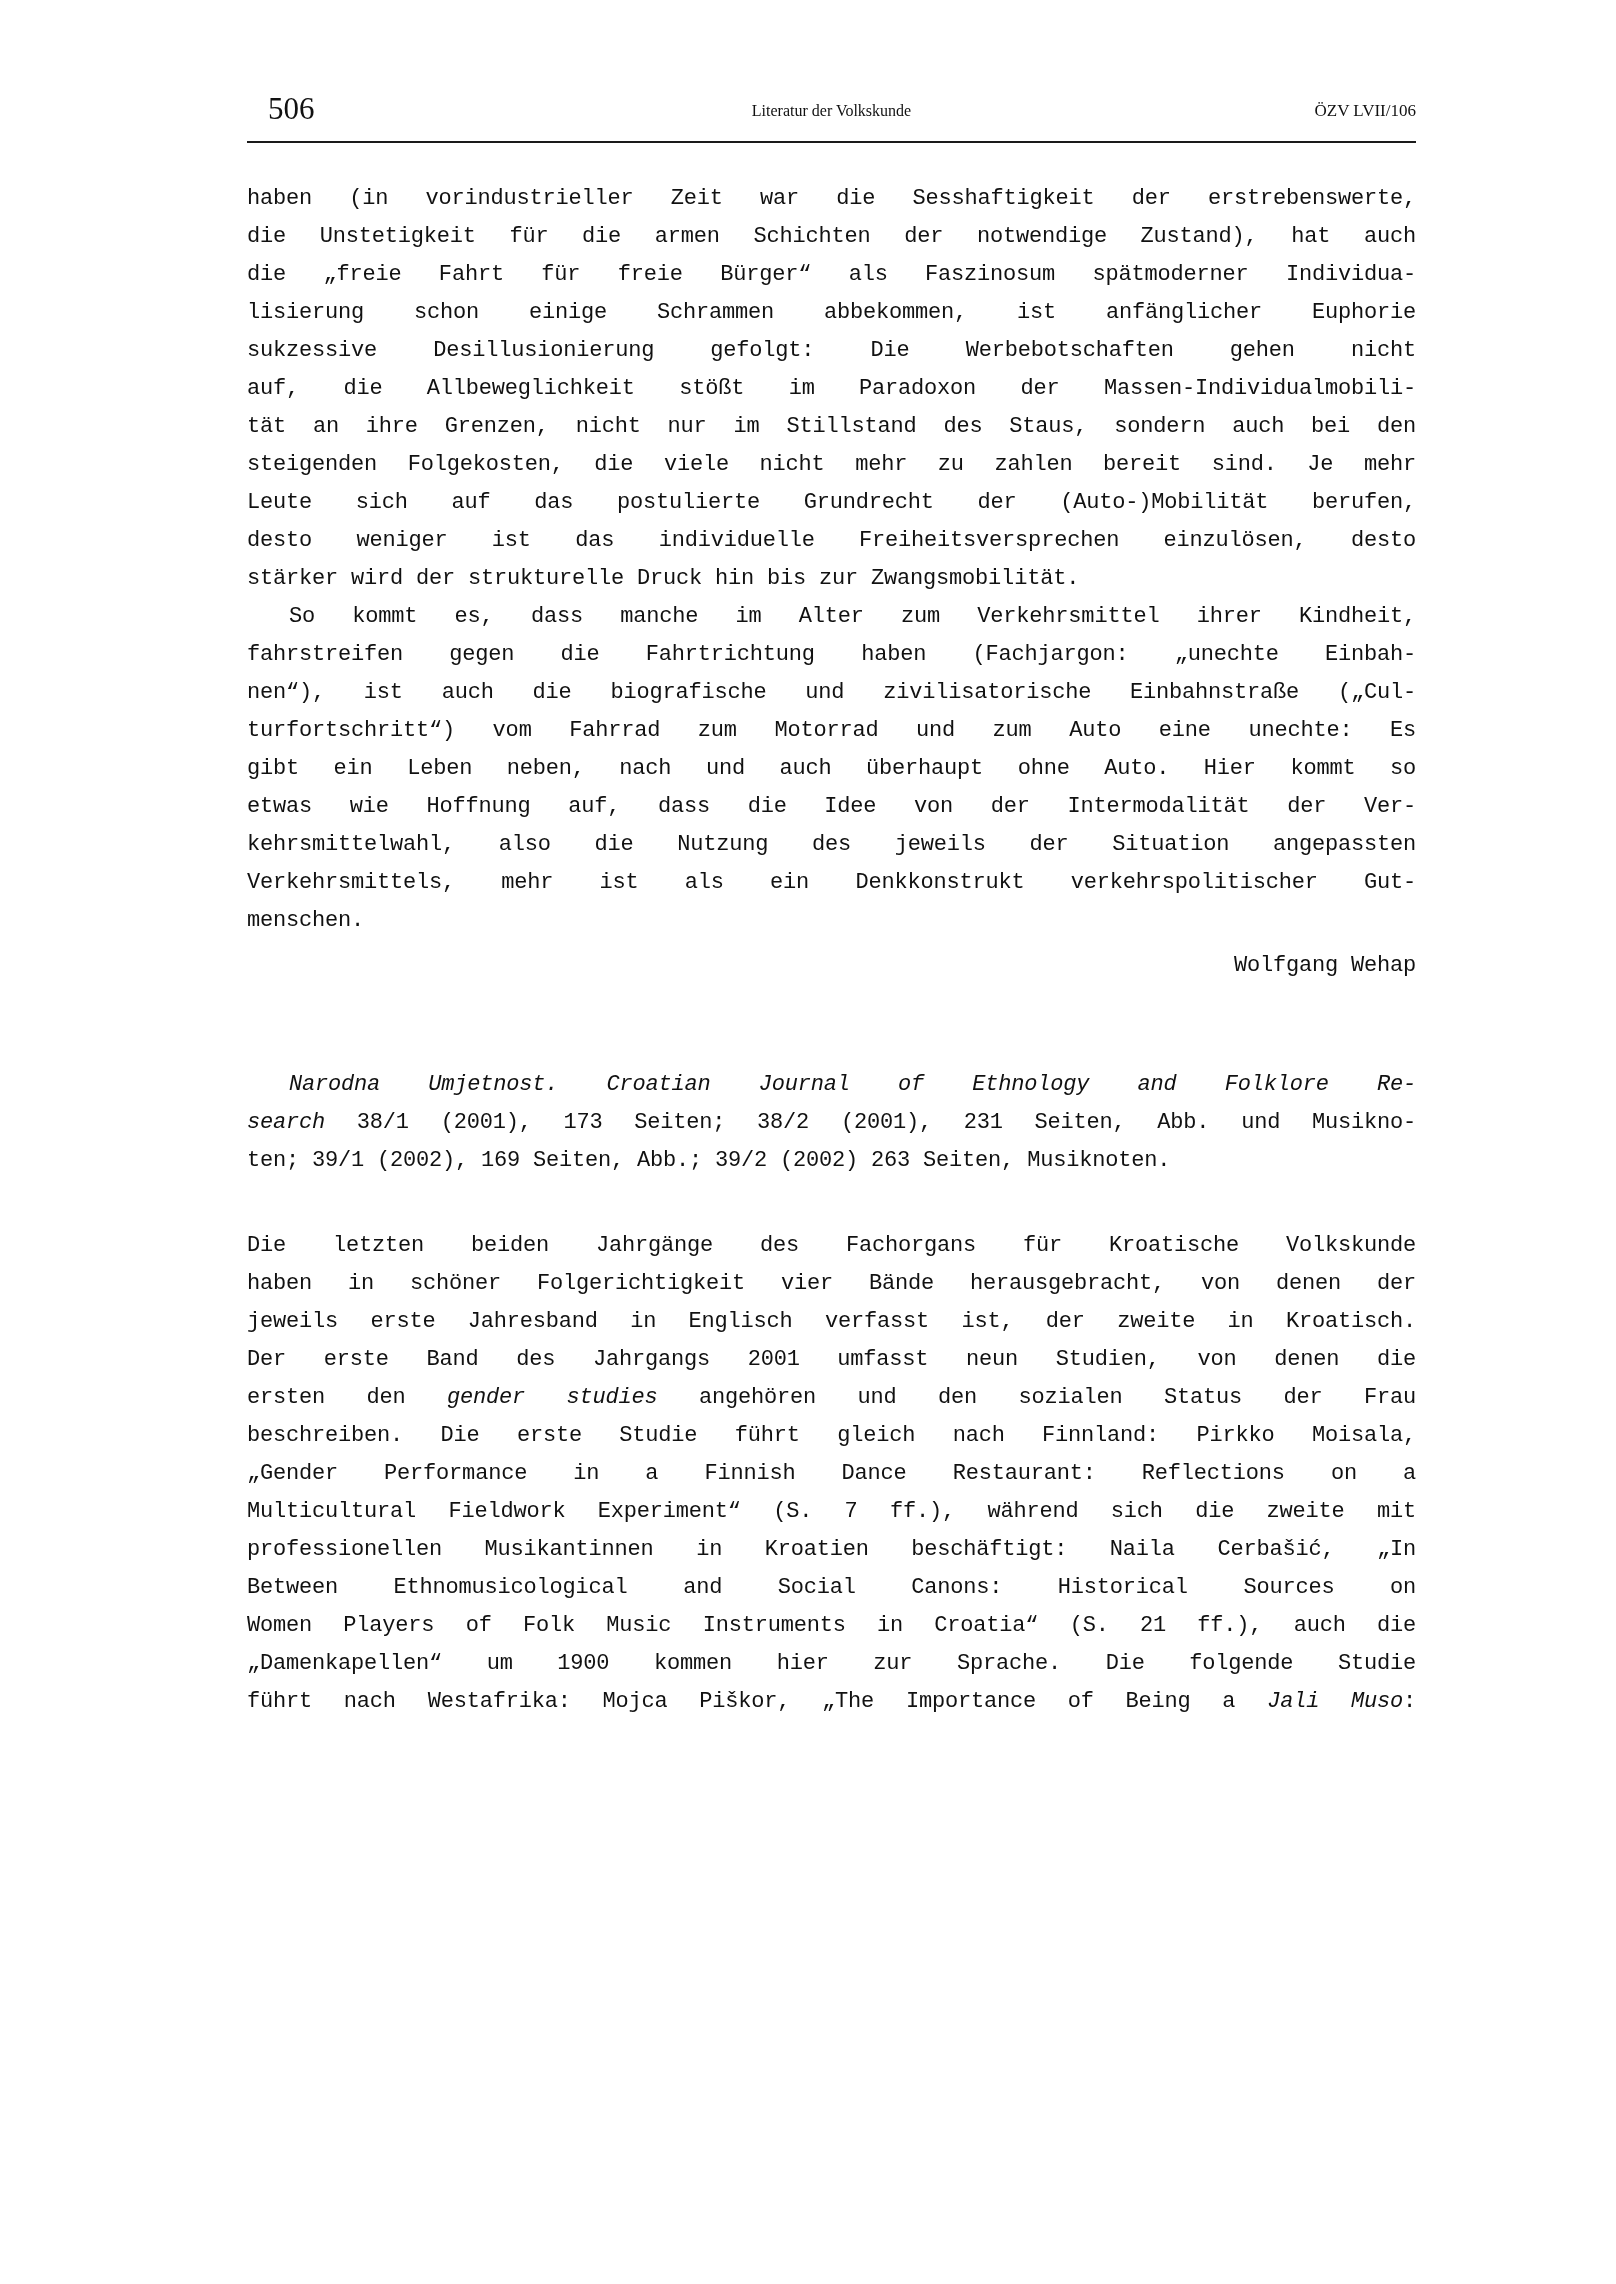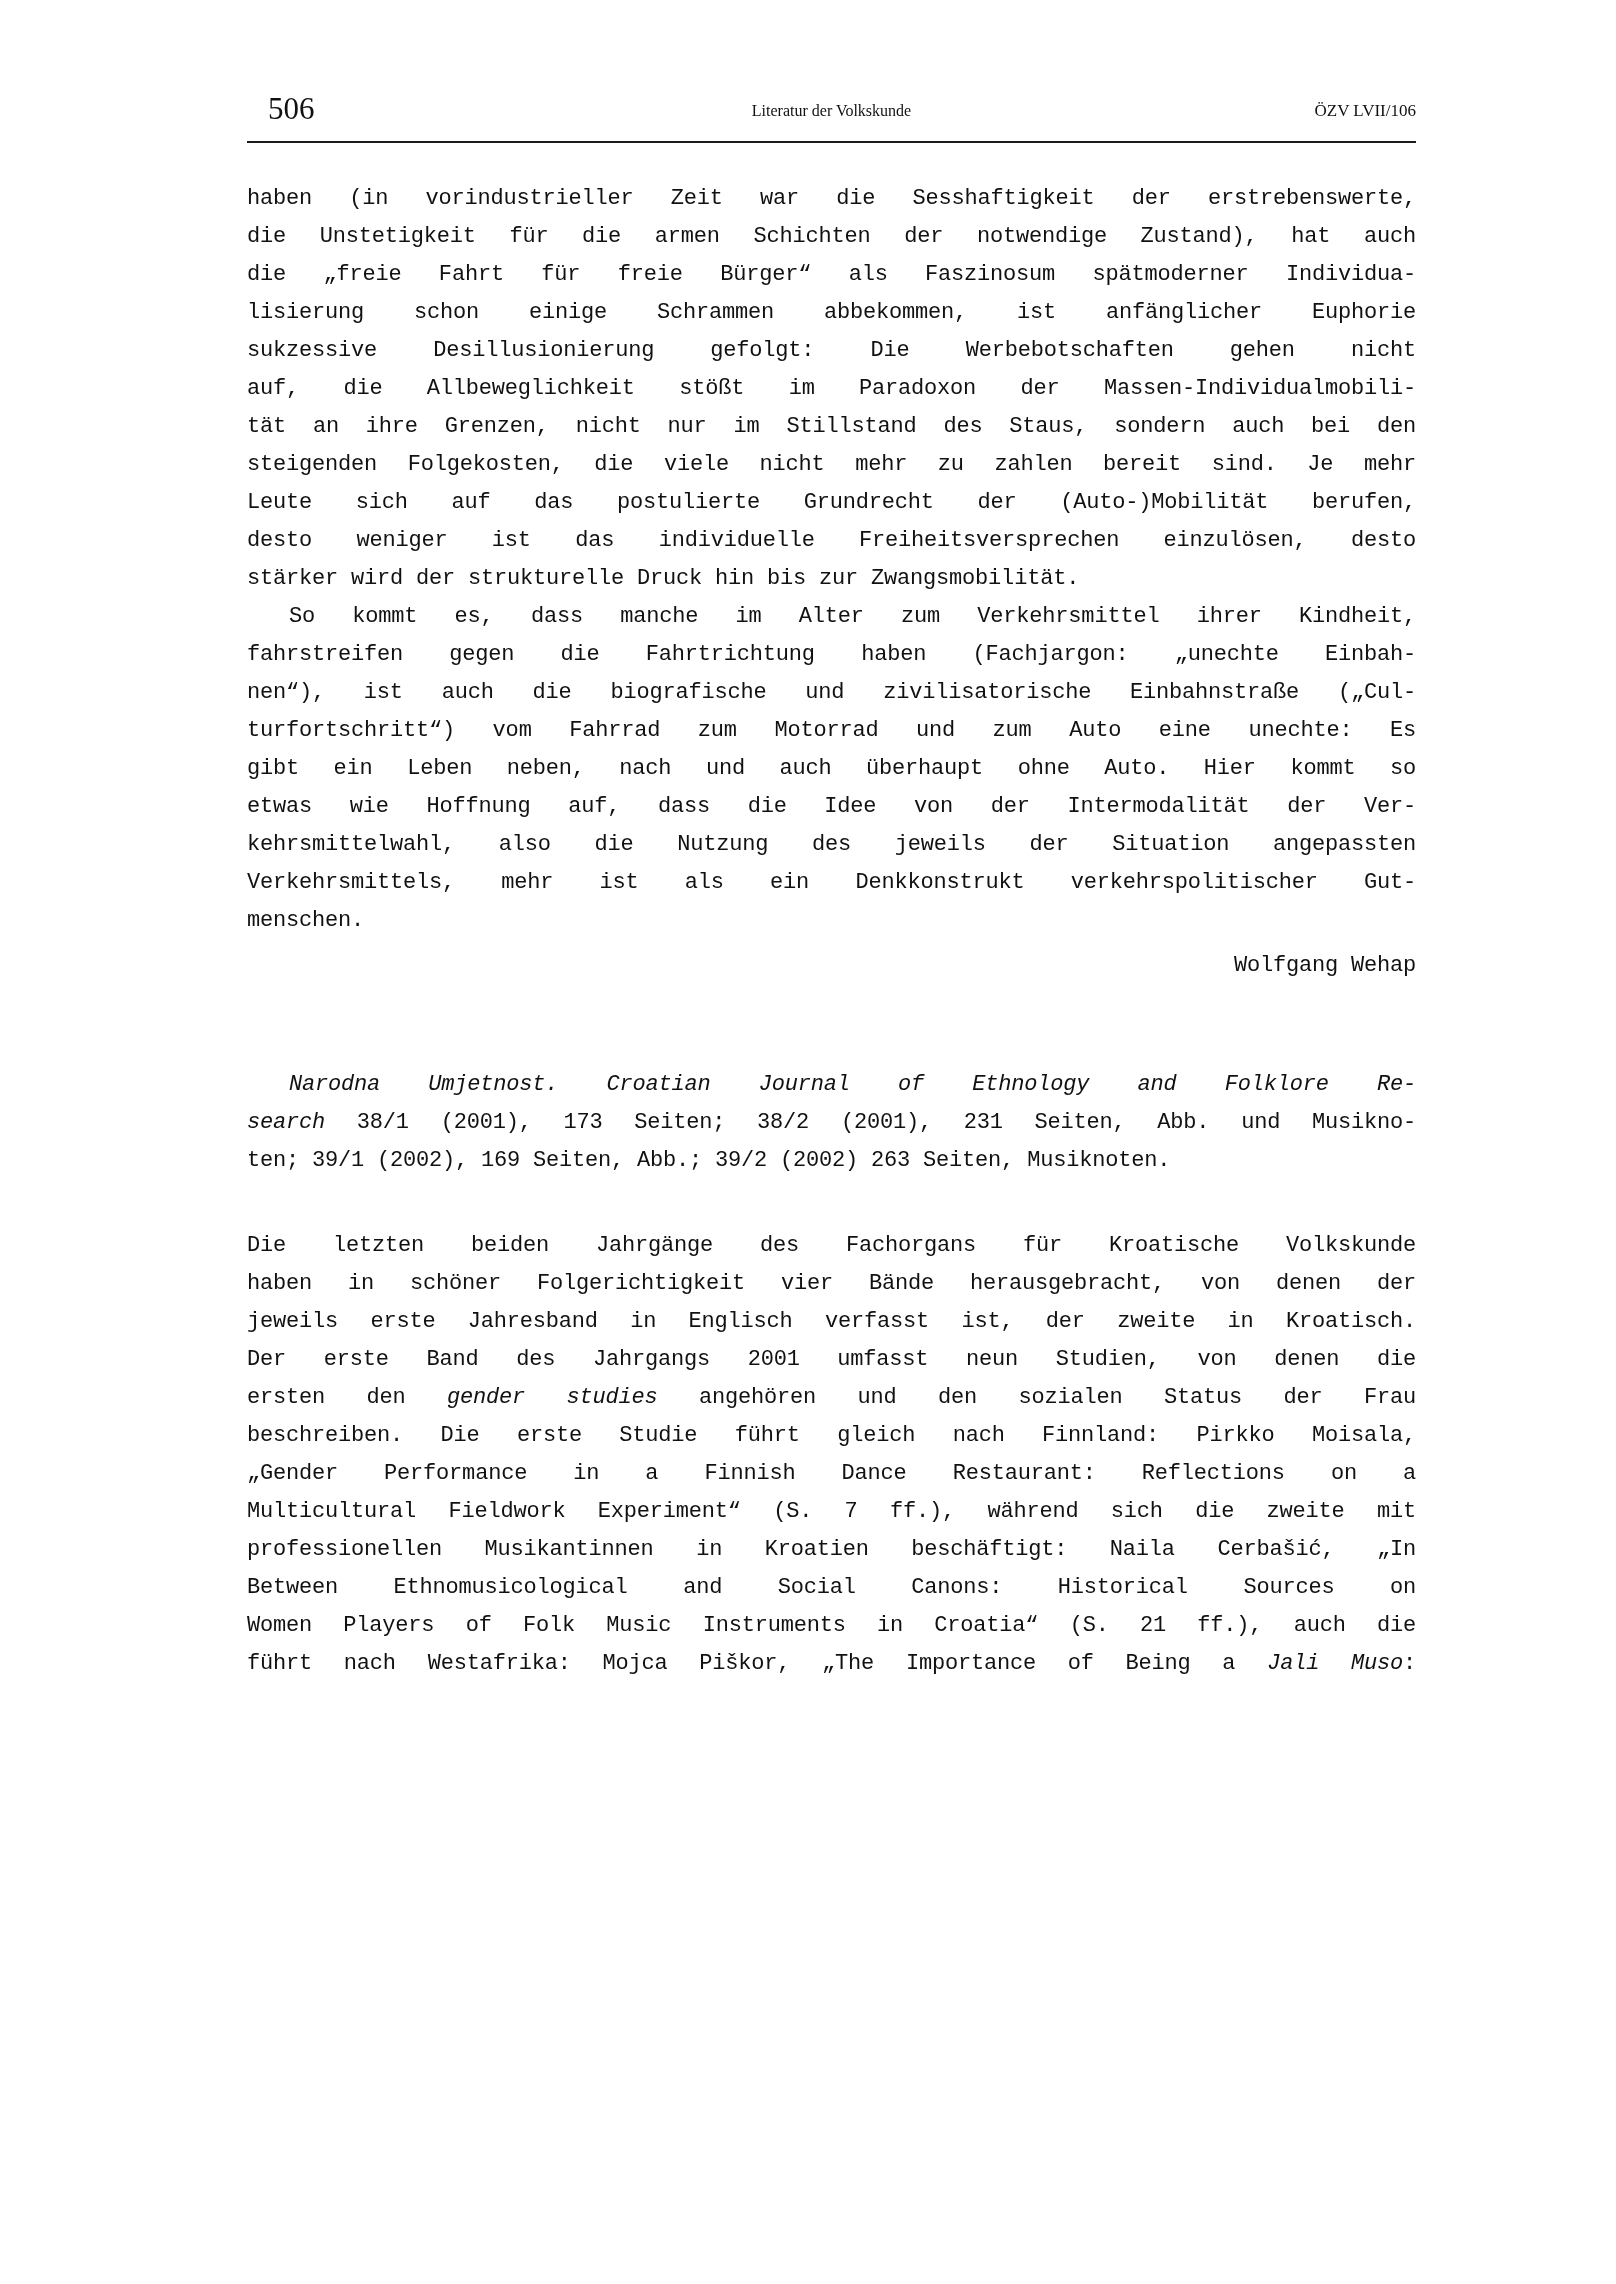--- a/index.html
+++ b/index.html
@@ -148,18 +148,19 @@
       <span class="line">haben in schöner Folgerichtigkeit vier Bände herausgebracht, von denen der</span>
       <span class="line">jeweils erste Jahresband in Englisch verfasst ist, der zweite in Kroatisch.</span>
       <span class="line">Der erste Band des Jahrgangs 2001 umfasst neun Studien, von denen die</span>
       <span class="line"><span>ersten den </span><span class="it">gender studies</span><span> angehören und den sozialen Status der Frau</span></span>
       <span class="line">beschreiben. Die erste Studie führt gleich nach Finnland: Pirkko Moisala,</span>
       <span class="line">„Gender Performance in a Finnish Dance Restaurant: Reflections on a</span>
       <span class="line">Multicultural Fieldwork Experiment“ (S. 7 ff.), während sich die zweite mit</span>
       <span class="line">professionellen Musikantinnen in Kroatien beschäftigt: Naila Cerbašić, „In</span>
       <span class="line">Between Ethnomusicological and Social Canons: Historical Sources on</span>
       <span class="line">Women Players of Folk Music Instruments in Croatia“ (S. 21 ff.), auch die</span>
+      <span class="line">„Damenkapellen“ um 1900 kommen hier zur Sprache. Die folgende Studie</span>
       <span class="line"><span>führt nach Westafrika: Mojca Piškor, „The Importance of Being a </span><span class="it">Jali Muso</span><span>:</span></span>
     </div>
   </div>
 
 </div>
 
 
 </body></html>

